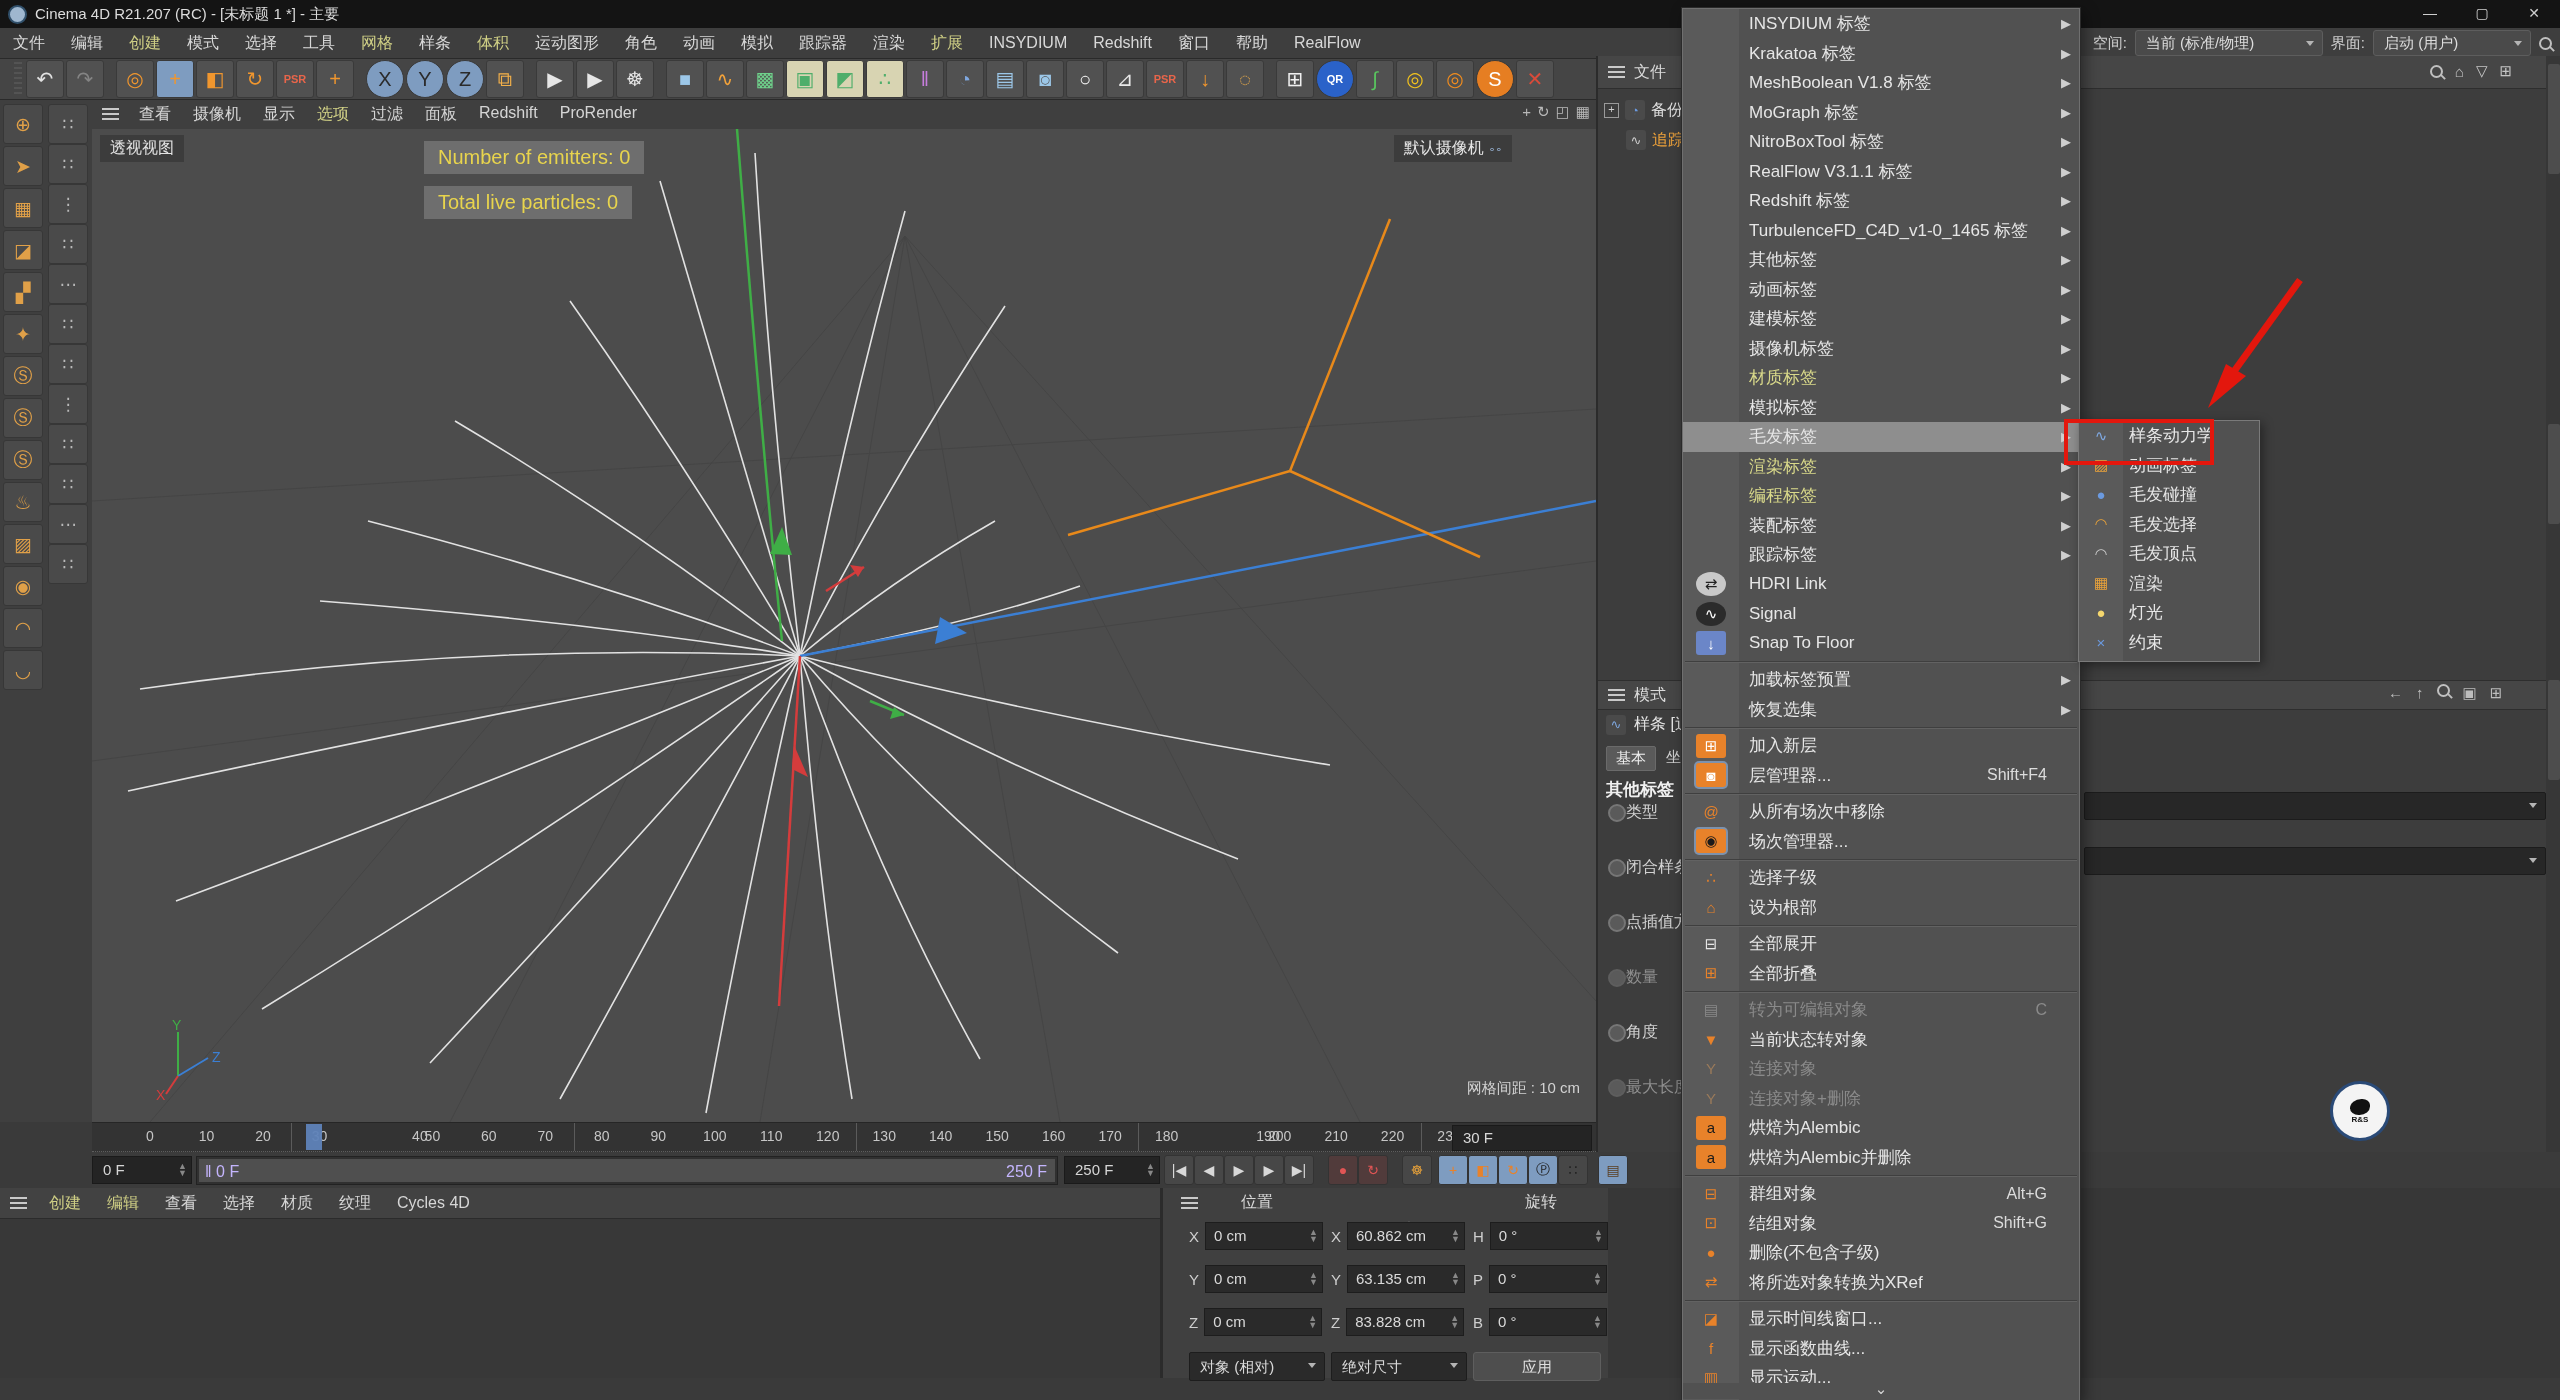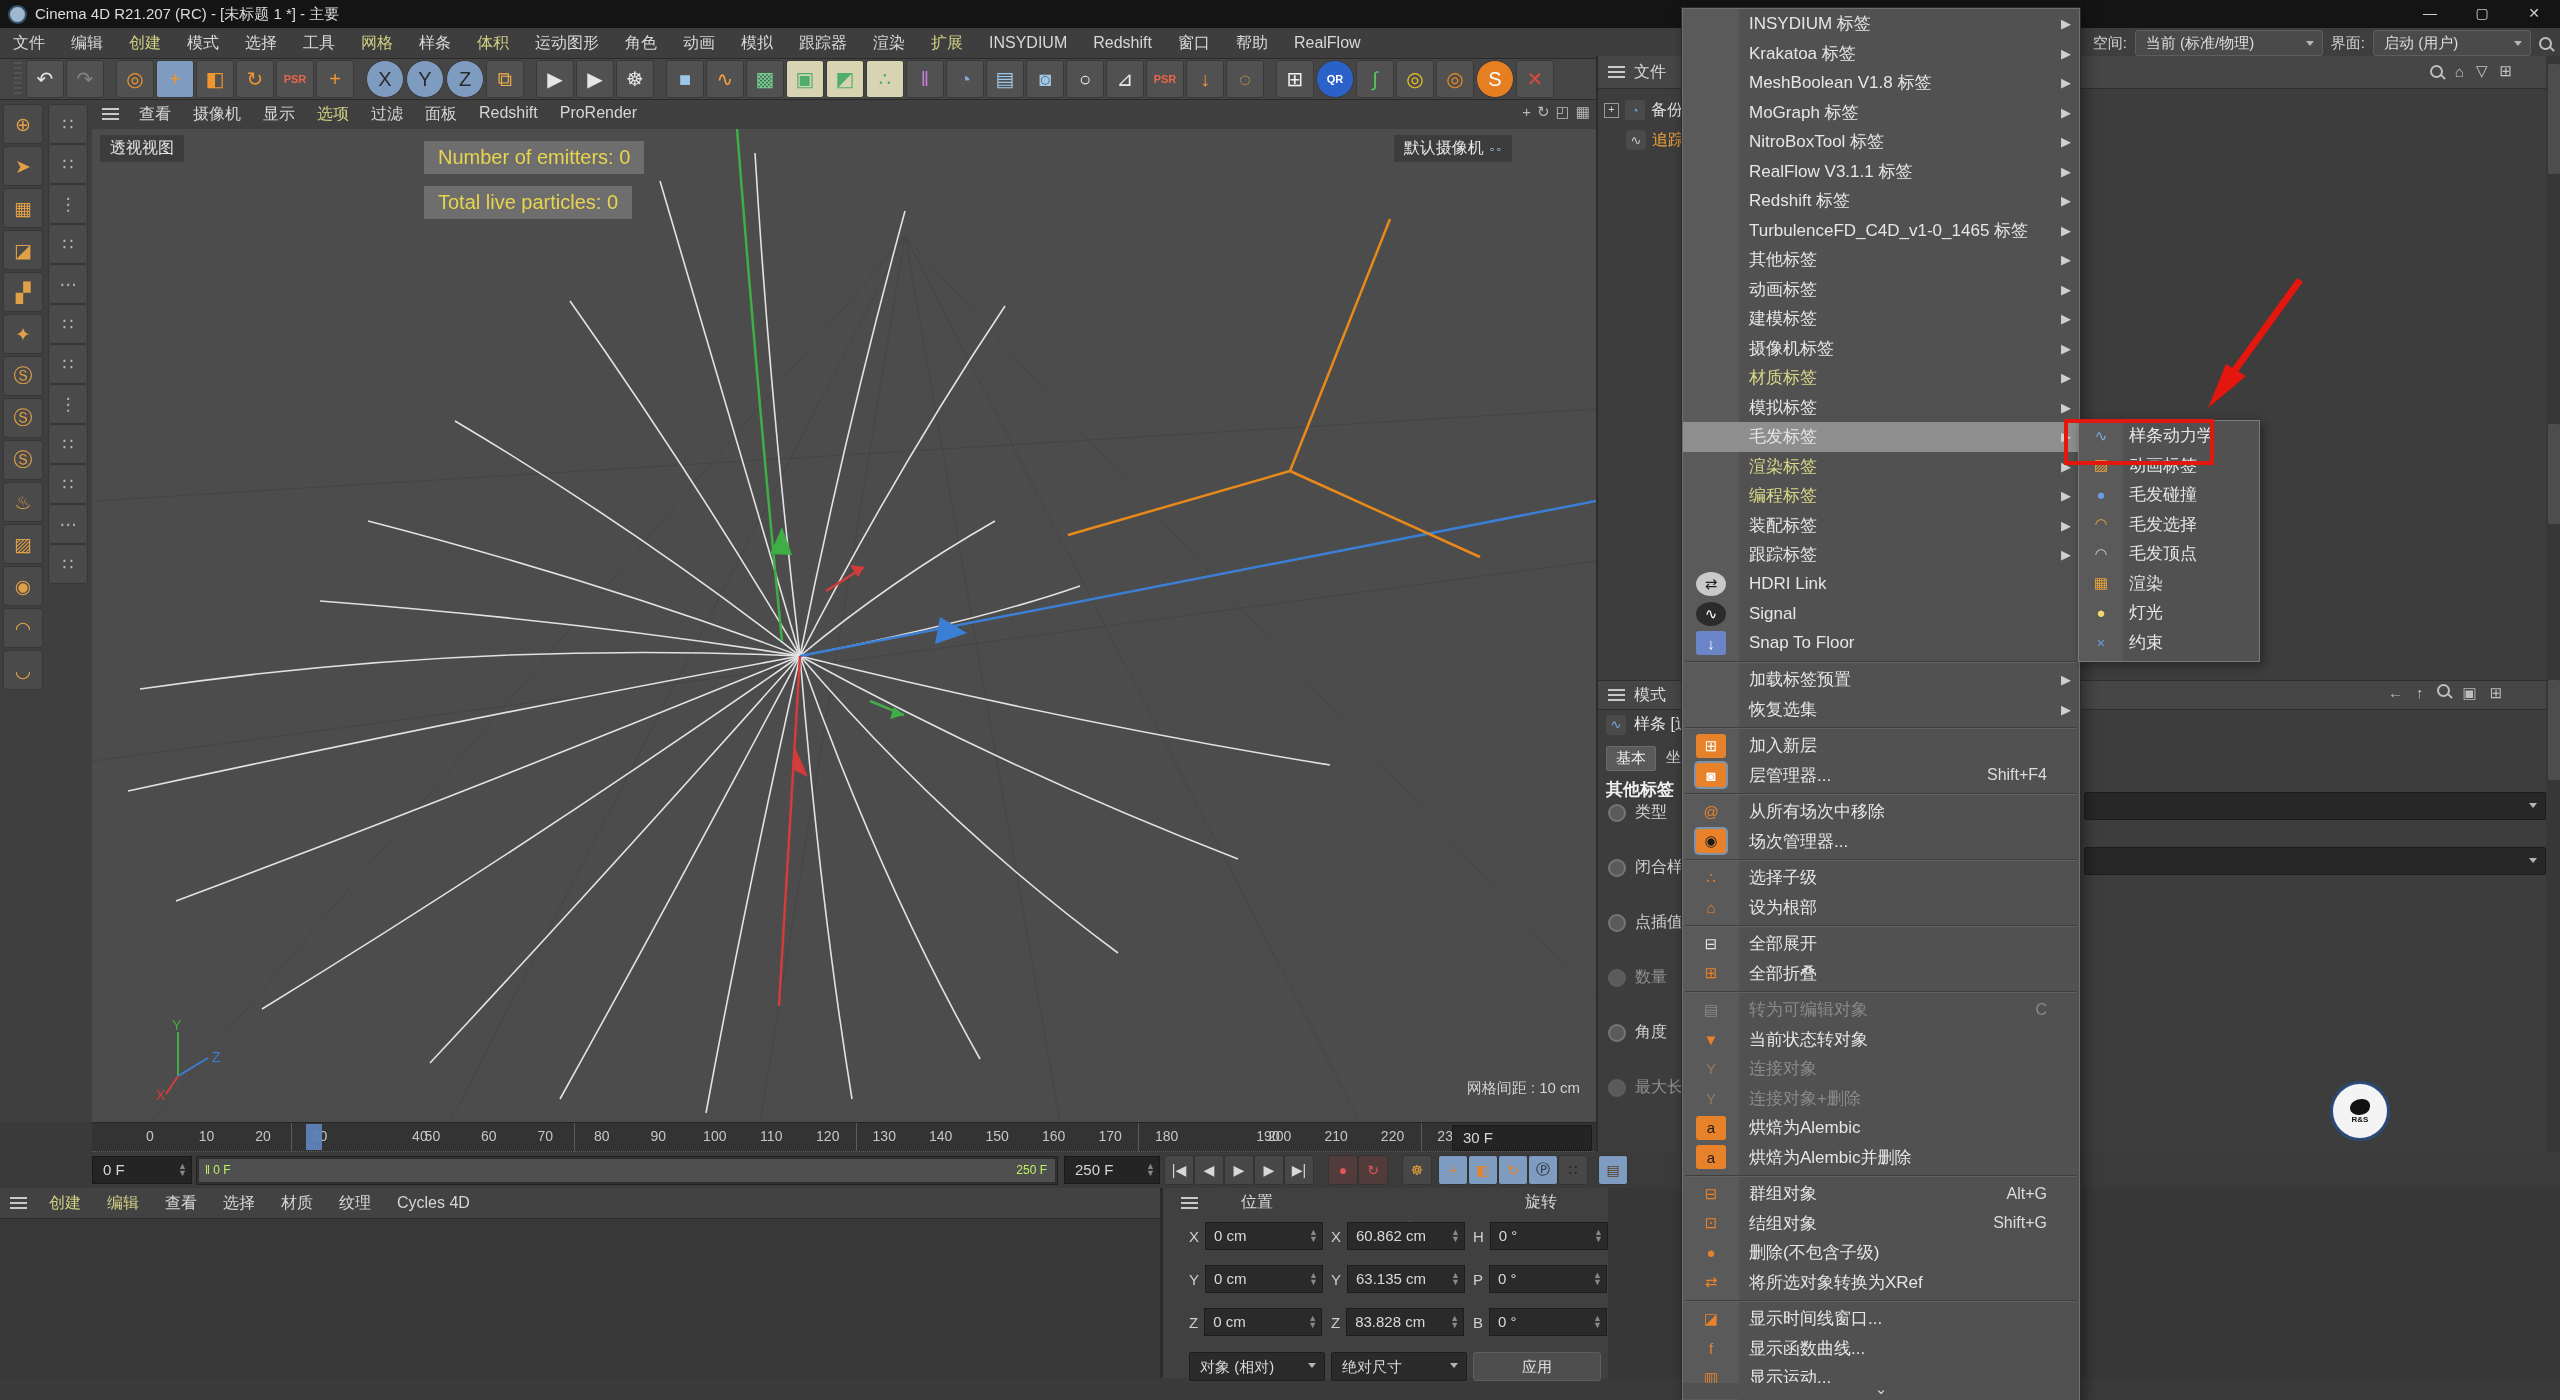--- a/index.html
+++ b/index.html
@@ -48,39 +48,39 @@
   .om-icons{position:absolute;right:34px;top:6px;display:flex;gap:12px;color:#c4c4c4;font-size:15px;align-items:center;}
   .tree-row{position:absolute;left:6px;height:28px;display:flex;align-items:center;color:#dedede;font-size:16px;gap:6px;}
   .tw{width:13px;height:13px;border:1px solid #9a9a9a;color:#cfcfcf;font-size:11px;line-height:11px;text-align:center;}
   .obj-ico{width:20px;height:20px;border-radius:3px;background:#4a4a4a;display:flex;align-items:center;justify-content:center;font-size:13px;}
   .am-head{position:absolute;left:0;top:624px;width:948px;height:28px;background:#464646;border-top:1px solid #2e2e2e;border-bottom:1px solid #2e2e2e;color:#dadada;font-size:16px;display:flex;align-items:center;}
   .am-obj{position:absolute;left:8px;top:658px;display:flex;align-items:center;gap:8px;color:#e4e4e4;font-size:16px;}
   .am-tabs{position:absolute;left:8px;top:690px;display:flex;gap:6px;font-size:15px;color:#cfcfcf;}
   .tab-chip{background:#5a5a5a;border:1px solid #6a6a6a;border-radius:2px;padding:2px 9px;color:#eee;}
   .tab-plain{padding:2px 4px;}
   .am-sec{position:absolute;left:8px;top:722px;color:#f0f0f0;font-size:17px;font-weight:bold;}
-  .am-row{position:absolute;left:10px;display:flex;align-items:center;gap:9px;color:#d2d2d2;font-size:16px;}
+  .am-row{position:absolute;left:10px;display:flex;align-items:center;color:#d2d2d2;font-size:16px;}
   .am-row.dim{color:#8f8f8f;}
   .dotc{width:14px;height:14px;border-radius:50%;background:#5a5a5a;border:2px solid #767676;}
   .am-row.dim .dotc{border-color:#5e5e5e;}
   .am-dd{position:absolute;left:486px;width:460px;height:26px;background:#272727;border:1px solid #1c1c1c;border-radius:2px;}
   .am-nav{position:absolute;left:790px;top:628px;display:flex;gap:13px;color:#bdbdbd;font-size:15px;}
   .edge-strip{position:absolute;left:948px;top:0;width:16px;height:1322px;background:#373737;}
   .edge-seg{position:absolute;left:2px;width:12px;background:#4d4d4d;border-radius:2px;}
   
   .ruler{left:92px;top:1122px;width:1504px;height:28px;background:#333333;border-top:1px solid #262626;border-bottom:1px dotted #5e5e5e;color:#c6c6c6;font-size:14px;}
   .tick-num{position:absolute;top:5px;transform:translateX(-50%);}
   .tick-tall{position:absolute;top:0;width:1px;height:28px;background:#5b5b5b;}
   .playhead{position:absolute;top:1px;width:16px;height:26px;background:#5f83b9;opacity:.95;}
   .fframe{position:absolute;right:4px;top:2px;width:128px;height:24px;background:#242424;border:1px solid #1a1a1a;color:#d8d8d8;font-size:15px;line-height:24px;padding-left:10px;}
   .tctl{left:92px;top:1152px;width:2468px;height:36px;background:#3b3b3b;border-bottom:1px solid #262626;}
   .spinfield{position:absolute;top:4px;height:26px;background:#242424;border:1px solid #1a1a1a;color:#d6d6d6;font-size:15px;line-height:26px;padding-left:10px;}
   .spin{position:absolute;right:4px;top:6px;color:#888;font-size:9px;line-height:7px;}
   .rangebar{position:absolute;left:104px;top:4px;width:860px;height:27px;background:#303030;border:1px solid #222;}
-  .rangefill{position:absolute;left:2px;top:2px;right:2px;bottom:2px;background:#4f4f4f;color:#bef264;font-size:12px;padding-left:34px;}
+  .rangefill{position:absolute;left:2px;top:2px;right:2px;bottom:2px;background:#4f4f4f;color:#c4b5fd;font-size:16px;padding-left:34px;}
   .t-btn{position:absolute;top:3px;width:28px;height:28px;background:#474747;border:1px solid #333;border-radius:3px;display:flex;align-items:center;justify-content:center;font-size:14px;}
   
   .mat-panel{left:0;top:1188px;width:1160px;height:190px;background:#383838;}
   .mat-menu{position:absolute;left:0;top:0;width:100%;height:30px;background:#424242;border-bottom:1px solid #2b2b2b;display:flex;align-items:center;color:#d6d6d6;font-size:16px;}
   .filler{left:1160px;top:1188px;width:2px;height:190px;background:#2b2b2b;}
   .coord{left:1162px;top:1188px;width:446px;height:190px;background:#404040;border-left:1px solid #2b2b2b;}
   .co-head{position:absolute;top:4px;color:#d8d8d8;font-size:16px;}
   .co-row{position:absolute;display:flex;align-items:center;gap:6px;color:#cfcfcf;font-size:15px;}
   .co-field{position:relative;width:108px;height:26px;background:#2a2a2a;border:1px solid #1d1d1d;color:#dadada;line-height:26px;padding-left:8px;font-size:15px;}
   .co-dd{position:absolute;height:27px;background:#2a2a2a;border:1px solid #1d1d1d;border-radius:2px;color:#d8d8d8;font-size:15px;line-height:27px;padding-left:10px;}

